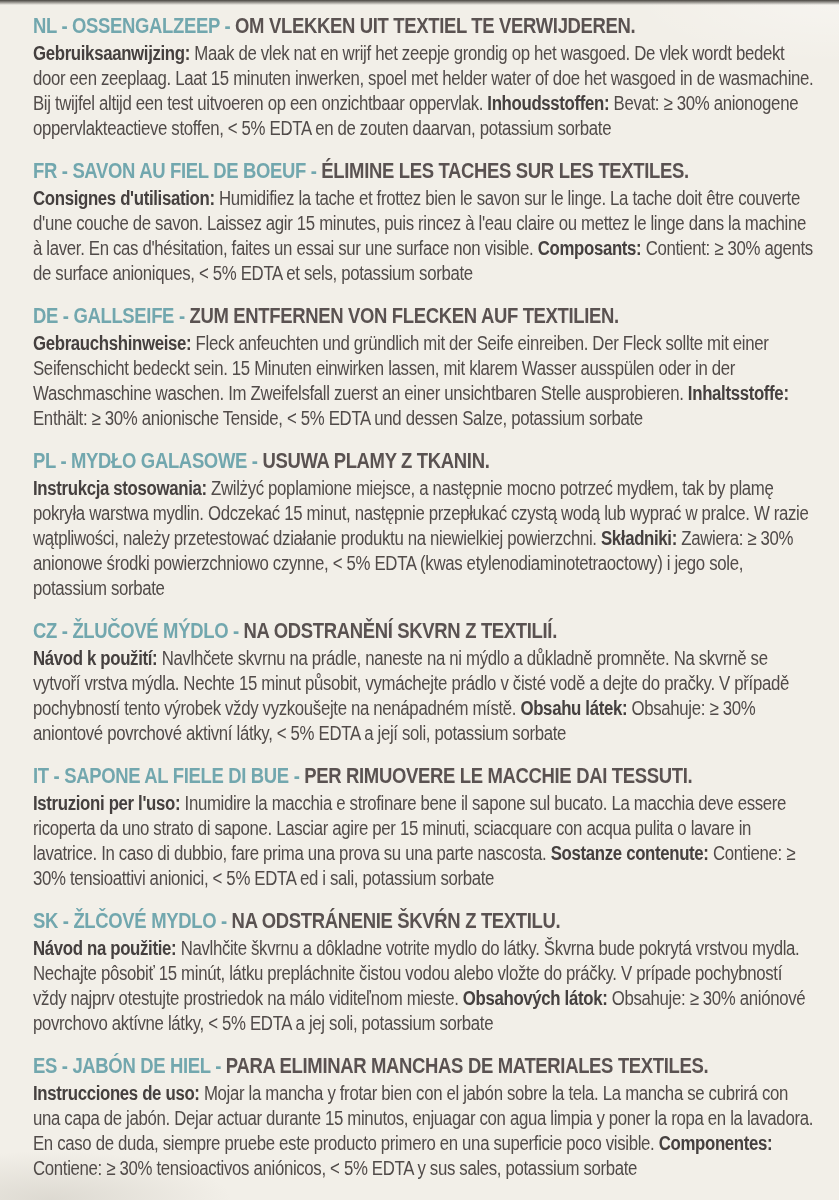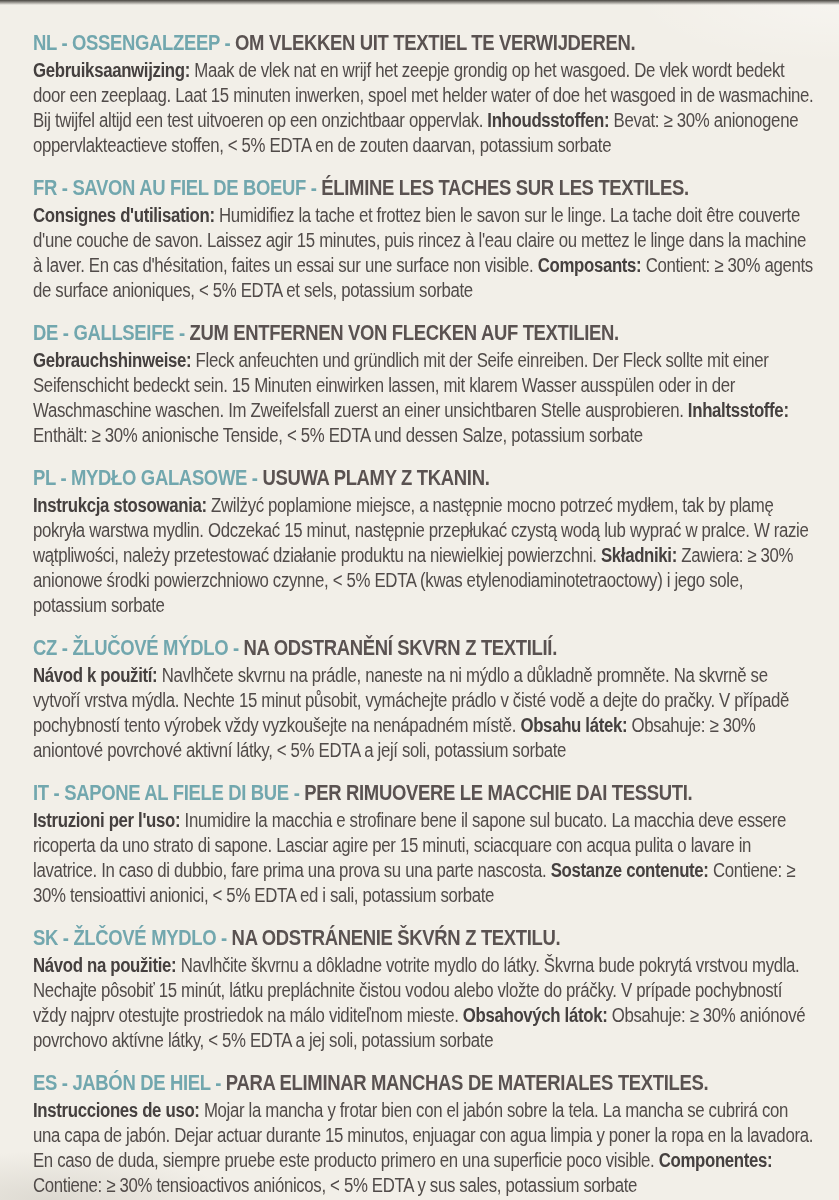--- a/index.html
+++ b/index.html
@@ -11,21 +11,21 @@
       #f2efe8;
     font-family: "Liberation Sans", sans-serif;
     -webkit-font-smoothing: antialiased;
   }
   .top-edge {
     position: absolute; top: 0; left: 0; width: 839px; height: 5px;
     background: linear-gradient(#47443f, rgba(71,68,63,0.25) 75%, transparent);
   }
   .label {
     position: relative;
-    padding: 30px 20px 0 33px;
+    padding: 13px 20px 0 33px;
   }
   .squeeze {
     transform: scaleX(0.84);
     transform-origin: 0 0;
     width: 119%;
   }
   .section { margin: 0 0 17px 0; }
   h2 {
     margin: 0 0 2px 0;
     font-size: 22px; line-height: 26px; font-weight: 700;

